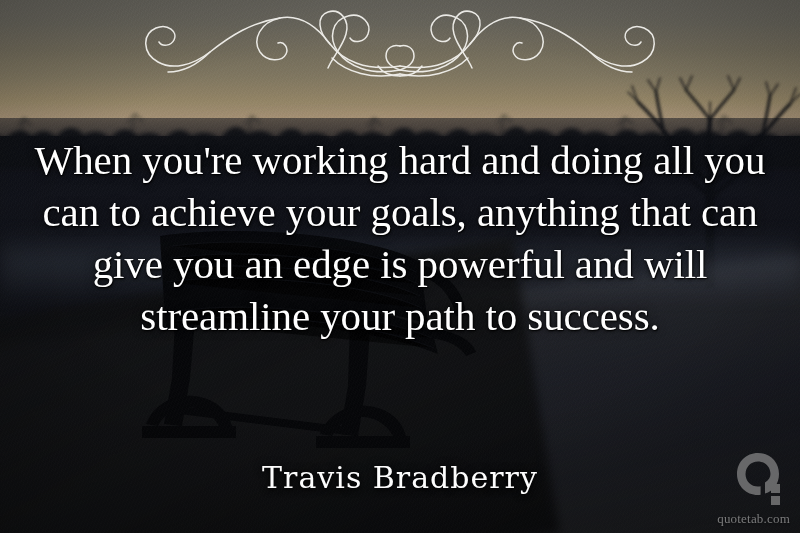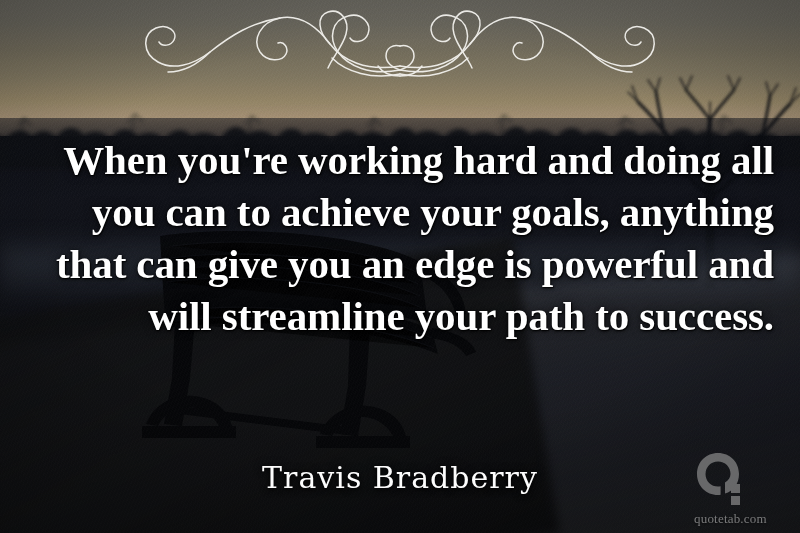--- a/index.html
+++ b/index.html
@@ -163,25 +163,25 @@
     width: 640px;
     height: 84px;
   }
   .ornament svg { display: block; width: 100%; height: 100%; }
 
   .quote-text {
     position: absolute;
     left: 26px;
     right: 26px;
     top: 134px;
-    text-align: right;
+    text-align: center;
     color: #ffffff;
     font-family: "Liberation Serif", "DejaVu Serif", serif;
     font-size: 41px;
-    font-weight: 700;
+    font-weight: 400;
     line-height: 52px;
     letter-spacing: -0.1px;
     text-shadow:
       0 1px 3px rgba(0,0,0,0.85),
       0 0 10px rgba(0,0,0,0.55),
       1px 1px 1px rgba(0,0,0,0.7);
     white-space: pre-wrap;
   }
 
   .author {
@@ -200,21 +200,21 @@
   }
 
   
   .watermark {
     position: absolute;
     right: 10px;
     bottom: 6px;
     width: 96px;
     display: flex;
     flex-direction: column;
-    align-items: flex-start;
+    align-items: flex-end;
     opacity: 0.62;
   }
   .wm-logo { width: 56px; height: 58px; }
   .wm-logo svg { display: block; width: 100%; height: 100%; }
   .wm-text {
     margin-top: 2px;
     color: #b7b7b7;
     font-family: "Liberation Serif", "DejaVu Serif", serif;
     font-size: 13px;
     letter-spacing: 0.2px;

